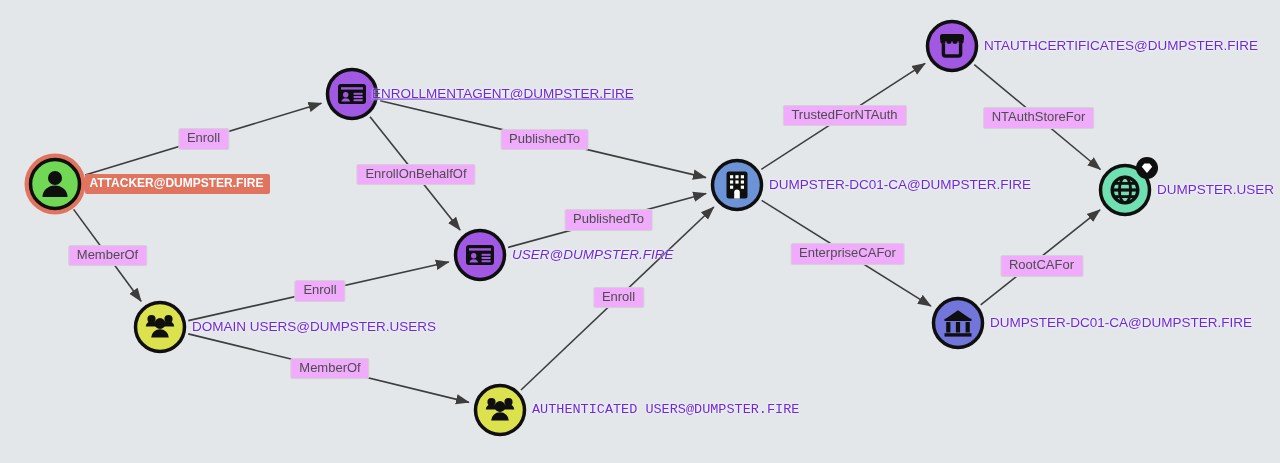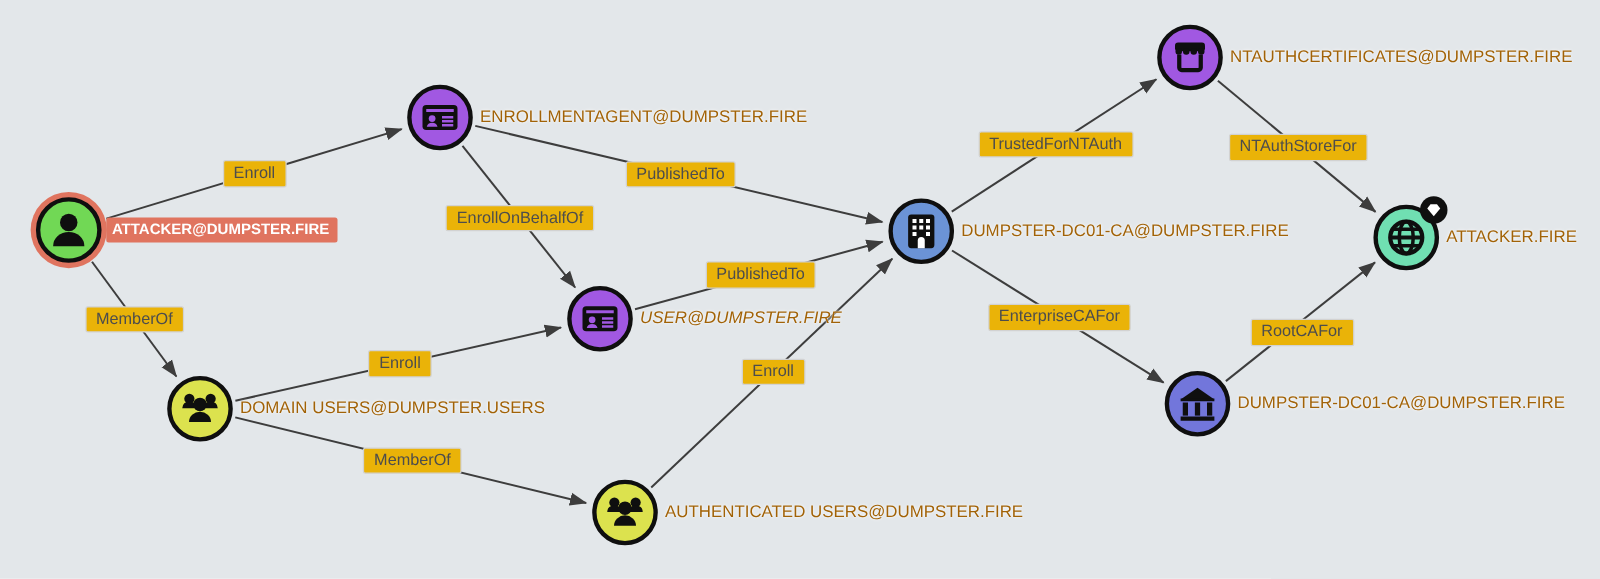--- a/index.html
+++ b/index.html
@@ -7,35 +7,35 @@
   #graph-canvas{
     position:relative;
     width:1280px;height:463px;
     overflow:hidden;
   }
   #graph-svg{position:absolute;left:0;top:0;}
   .label-layer{position:absolute;left:0;top:0;width:100%;height:100%;pointer-events:none;}
   .edge-label{
     position:absolute;
     transform:translate(-50%,-50%);
-    background:#eab308;
+    background:#f0abfc;
     border:1px solid #d2d2d2;
     border-radius:2px;
     padding:2px 8px 3px 8px;
     font-size:13px;
     color:#4d4d4d;
     white-space:nowrap;
     pointer-events:auto;
     line-height:1.15;
   }
   .node-label{
     position:absolute;
     transform:translateY(-50%);
     font-size:13.5px;
-    color:#a16207;
+    color:#6d28d9;
     white-space:nowrap;
     pointer-events:auto;
     text-shadow:0 0 3px rgba(255,255,255,.9), 0 0 1px rgba(255,255,255,.9);
     line-height:1.1;
   }
   .node-label.selected{
     background:var(--sel,#e0745f);
     color:#ffffff;
     font-weight:600;
     font-size:12px;
@@ -183,22 +183,22 @@
       <div class="edge-label" style="left: 544.5px; top: 139.5px;">PublishedTo</div>
       <div class="edge-label" style="left: 320px; top: 291px;">Enroll</div>
       <div class="edge-label" style="left: 608.5px; top: 220px;">PublishedTo</div>
       <div class="edge-label" style="left: 330px; top: 368.5px;">MemberOf</div>
       <div class="edge-label" style="left: 618.5px; top: 297.5px;">Enroll</div>
       <div class="edge-label" style="left: 844.5px; top: 115.5px;">TrustedForNTAuth</div>
       <div class="edge-label" style="left: 1038.5px; top: 118px;">NTAuthStoreFor</div>
       <div class="edge-label" style="left: 847.5px; top: 254px; text-align: center;">EnterpriseCAFor</div>
       <div class="edge-label" style="left: 1041.5px; top: 266px;">RootCAFor</div>
       <div class="node-label selected" style="--sel: #e0745f; left: 84.5px; top: 184px;">ATTACKER@DUMPSTER.FIRE</div>
-      <div class="node-label" style="--sel: #e0745f; left: 384px; top: 94px;">ENROLLMENTAGENT@DUMPSTER.FIRE</div>
+      <div class="node-label" style="--sel: #e0745f; left: 372px; top: 94px; text-decoration: underline;">ENROLLMENTAGENT@DUMPSTER.FIRE</div>
       <div class="node-label" style="--sel: #e0745f; left: 512px; top: 255px; font-style: italic;">USER@DUMPSTER.FIRE</div>
       <div class="node-label" style="--sel: #e0745f; left: 192px; top: 327px;">DOMAIN USERS@DUMPSTER.USERS</div>
-      <div class="node-label" style="--sel: #e0745f; left: 532px; top: 410px;">AUTHENTICATED USERS@DUMPSTER.FIRE</div>
+      <div class="node-label" style="--sel: #e0745f; left: 532px; top: 410px; font-family: Liberation Mono, monospace;">AUTHENTICATED USERS@DUMPSTER.FIRE</div>
       <div class="node-label" style="--sel: #e0745f; left: 769px; top: 185px;">DUMPSTER-DC01-CA@DUMPSTER.FIRE</div>
       <div class="node-label" style="--sel: #e0745f; left: 984px; top: 46px;">NTAUTHCERTIFICATES@DUMPSTER.FIRE</div>
       <div class="node-label" style="--sel: #e0745f; left: 990px; top: 323px;">DUMPSTER-DC01-CA@DUMPSTER.FIRE</div>
-      <div class="node-label" style="--sel: #e0745f; left: 1157px; top: 190px;">ATTACKER.FIRE</div>
+      <div class="node-label" style="--sel: #e0745f; left: 1157px; top: 190px;">DUMPSTER.USER</div>
     </div>
   </div>
 
 </body></html>

